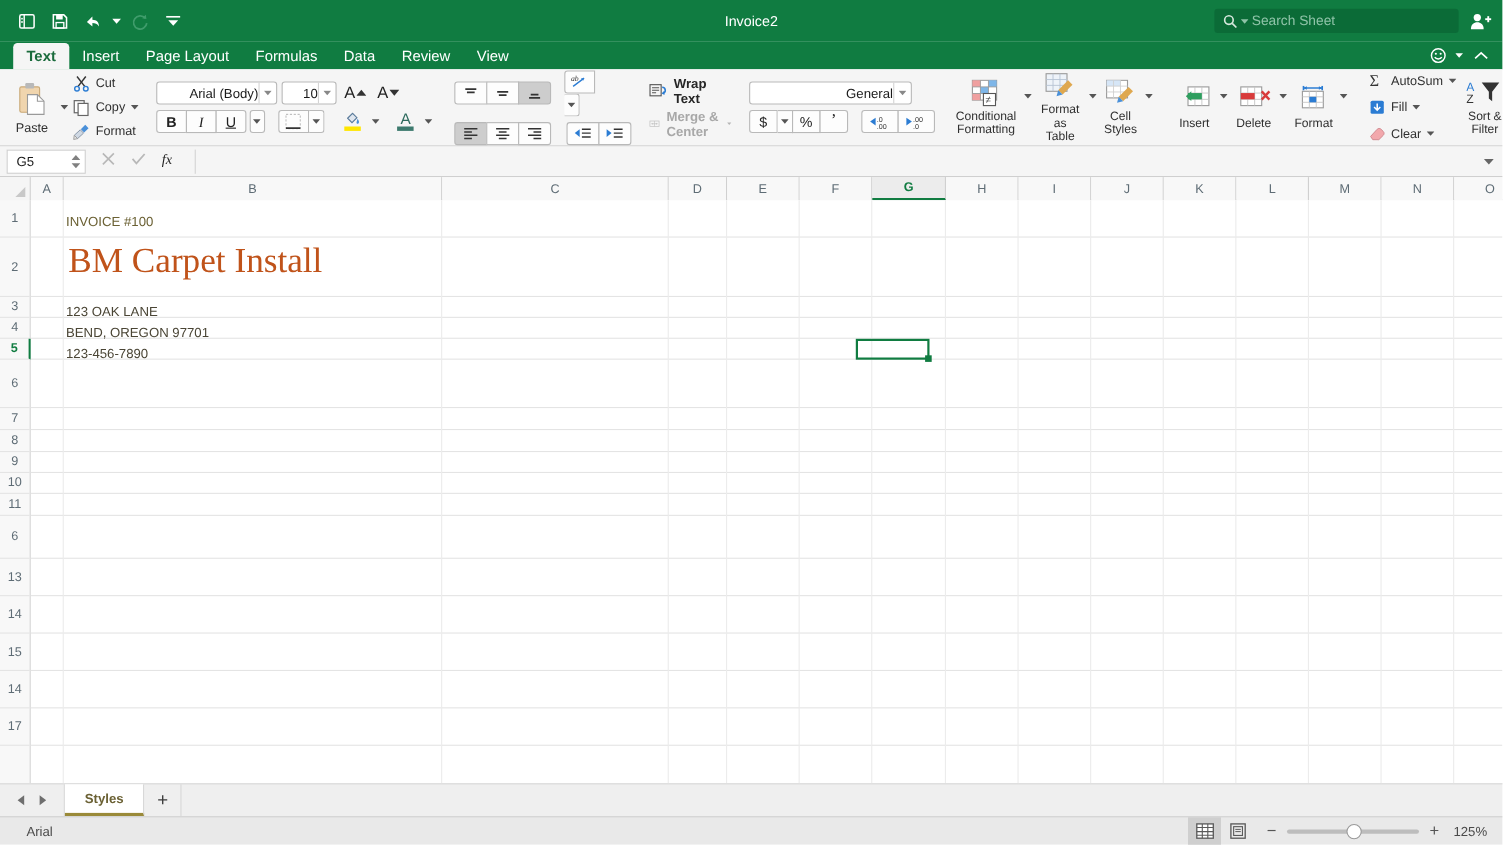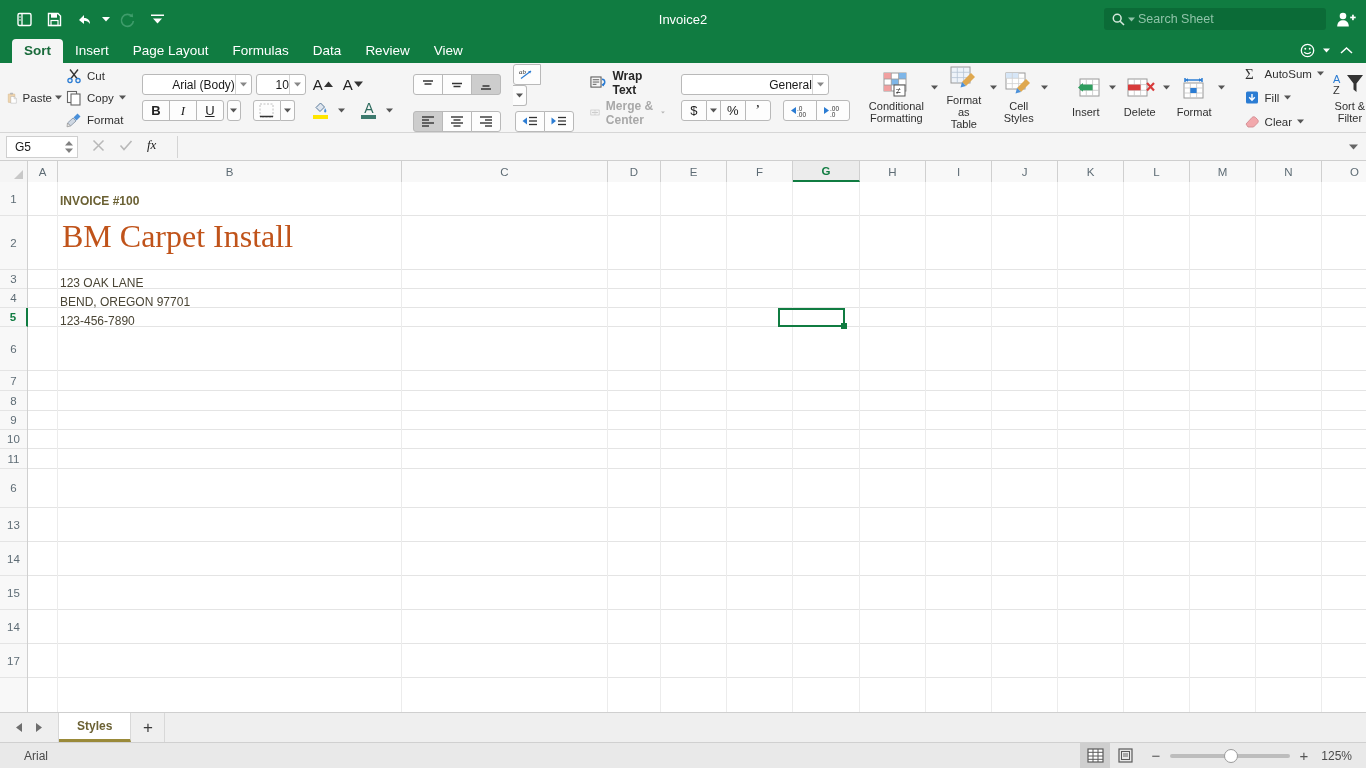--- a/index.html
+++ b/index.html
@@ -59,21 +59,21 @@
 
   
   .ribbon {
     height: 70px; background: #f5f5f5; border-bottom: 1px solid #d6d6d6;
     display: flex; align-items: stretch; flex: none; position: relative;
   }
   .rgroup { display: flex; align-items: center; padding: 0 6px; height: 100%; }
   .rsep { width: 1px; background: #dcdcdc; margin: 8px 2px; height: 54px; align-self: center;}
 
   .paste-btn {
-    display: flex; flex-direction: row; align-items: center; justify-content: center;
+    display: flex; flex-direction: column; align-items: center; justify-content: center;
     width: 46px; cursor: pointer; gap: 4px; text-align: right;
   }
   .paste-btn .lbl { font-size: 11.5px; color: #303030; }
 
   .clip-list { display: flex; flex-direction: column; gap: 3px; padding-left: 2px;}
   .clip-item { display: flex; align-items: center; gap: 5px; cursor: pointer; height: 19px;}
   .clip-item .lbl { font-size: 11.5px; color: #303030; }
 
   .fontrow { display: flex; align-items: center; gap: 4px; }
   .fontrow + .fontrow { margin-top: 5px; }
@@ -157,21 +157,21 @@
   .rowcell {
     border-bottom: 1px solid #e4e4e4; font-size: 11.5px; color: #5e6c75;
     display: flex; align-items: center; justify-content: center; cursor: pointer;
   }
   .rowcell.active { color: #107c41; font-weight: bold; border-right: 2px solid #107c41; width:28px;}
   .cells { position: relative; flex: 1; background: #fff; }
   .cells .hline { position: absolute; left: 0; right: 0; height: 1px; background: #e4e4e4; }
   .cells .vline { position: absolute; top: 0; bottom: 0; width: 1px; background: #ececec; }
 
   .ctext { position: absolute; white-space: nowrap; }
-  .t-invoice { font-size: 12px; font-weight: bold; color: #6b6134; }
+  .t-invoice { font-size: 12px; font-weight: normal; color: #6b6134; }
   .t-company { font-size: 32px; color: #c0531a; font-family: "Liberation Serif", serif; }
   .t-addr { font-size: 12px; color: #4a4535; }
 
   .selbox {
     position: absolute; border: 2px solid #107c41; background: transparent; pointer-events: none;
   }
   .selbox:after {
     content:''; position: absolute; right: -4px; bottom: -4px; width: 6px; height: 6px;
     background: #107c41;
   }
@@ -278,21 +278,21 @@
             <circle cx="7" cy="5" r="3.3" fill="#fff"></circle>
             <path d="M1.2 15.5 C1.2 11.2 4 9.3 7 9.3 C10 9.3 12.8 11.2 12.8 15.5 Z" fill="#fff"></path>
             <rect x="14.2" y="5.6" width="5.5" height="1.7" fill="#fff"></rect>
             <rect x="16.1" y="3.7" width="1.7" height="5.5" fill="#fff"></rect>
           </svg>
       </div>
     </div>
   </div>
 
   <div class="tabbar">
-    <div class="tab active">Sort</div>
+    <div class="tab active">Text</div>
     <div class="tab">Insert</div>
     <div class="tab">Page Layout</div>
     <div class="tab">Formulas</div>
     <div class="tab">Data</div>
     <div class="tab">Review</div>
     <div class="tab">View</div>
     <div class="tabbar-right">
       <div class="qat-btn" style="width:22px;height:22px;">
         <svg width="15" height="15" viewBox="0 0 15 15">
             <circle cx="7.5" cy="7.5" r="6.2" fill="none" stroke="#fff" stroke-width="1.3"></circle>

